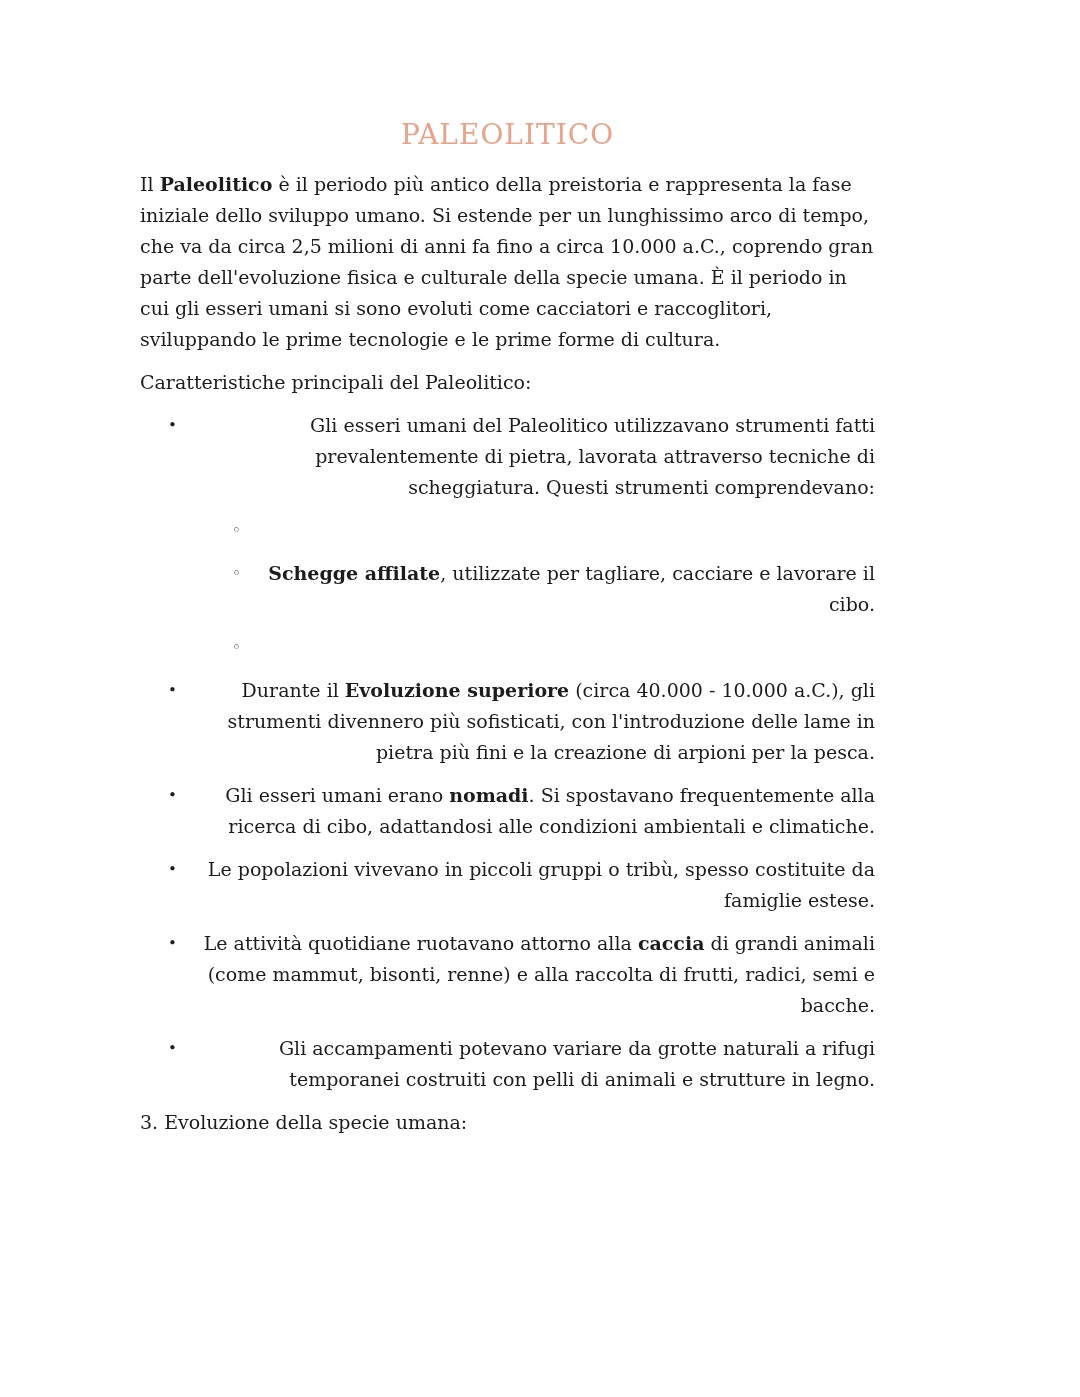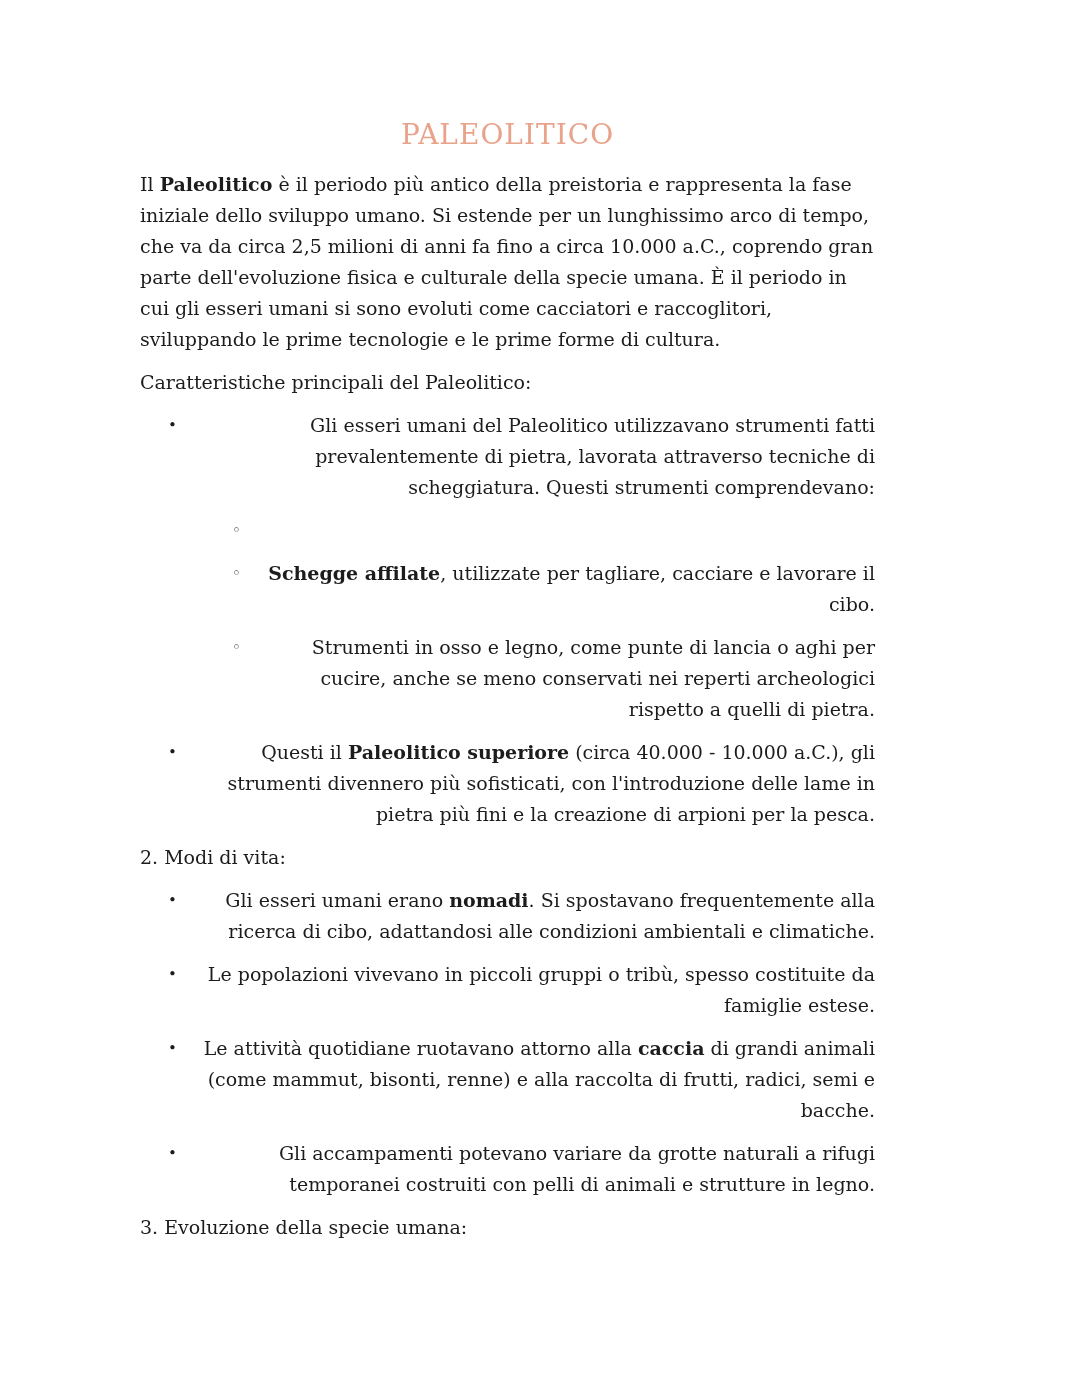--- a/index.html
+++ b/index.html
@@ -66,29 +66,27 @@
     <span class="mk">◦</span>
   </div>
 
   <div class="li l2">
     <span class="mk">◦</span>
     <div class="bt"><b>Schegge affilate</b><span>, utilizzate per tagliare, cacciare e lavorare il cibo.</span></div>
   </div>
 
   <div class="li l2">
     <span class="mk">◦</span>
-    <div class="bt"><span>Strumenti in osso e legno, come punte di lancia o aghi per cucire, anche se meno conservati nei reperti archeologici rispetto a quelli di pietra.</span></div>
   </div>
 
   <div class="li l1">
     <span class="mk">•</span>
-    <div class="bt"><span>Questi il </span><b>Paleolitico superiore</b><span> (circa 40.000 - 10.000 a.C.), gli strumenti divennero più sofisticati, con l'introduzione delle lame in pietra più fini e la creazione di arpioni per la pesca.</span></div>
+    <div class="bt"><span>Durante il </span><b>Evoluzione superiore</b><span> (circa 40.000 - 10.000 a.C.), gli strumenti divennero più sofisticati, con l'introduzione delle lame in pietra più fini e la creazione di arpioni per la pesca.</span></div>
   </div>
 
-  <h2 class="heading">2. Modi di vita:</h2>
 
   <div class="li l1">
     <span class="mk">•</span>
     <div class="bt"><span>Gli esseri umani erano </span><b>nomadi</b><span>. Si spostavano frequentemente alla ricerca di cibo, adattandosi alle condizioni ambientali e climatiche.</span></div>
   </div>
 
   <div class="li l1">
     <span class="mk">•</span>
     <div class="bt"><span>Le popolazioni vivevano in piccoli gruppi o tribù, spesso costituite da famiglie estese.</span></div>
   </div>

